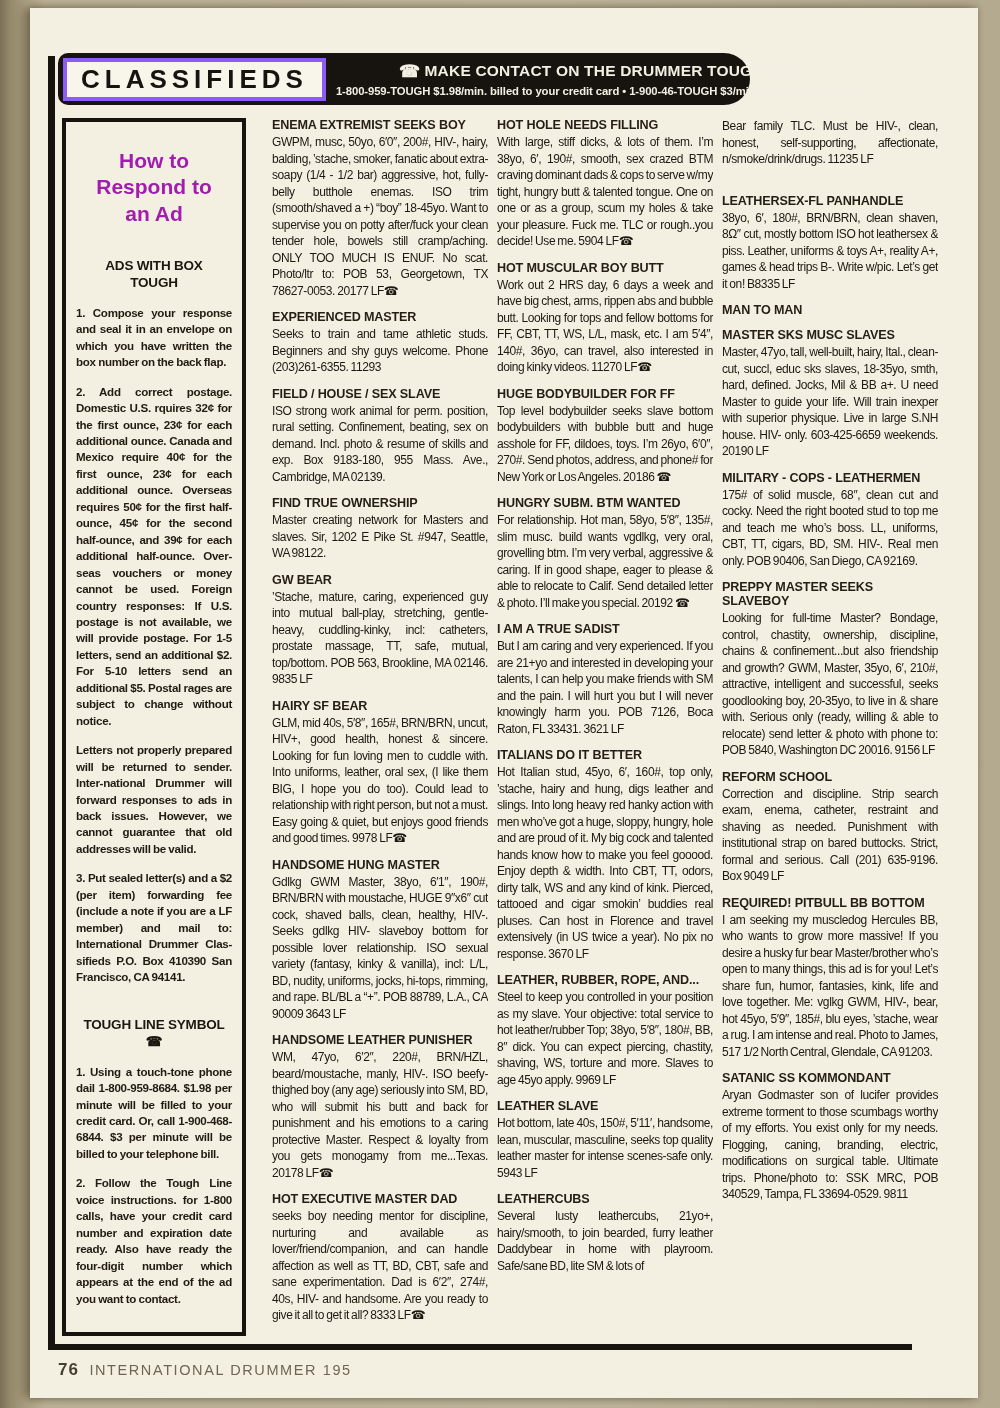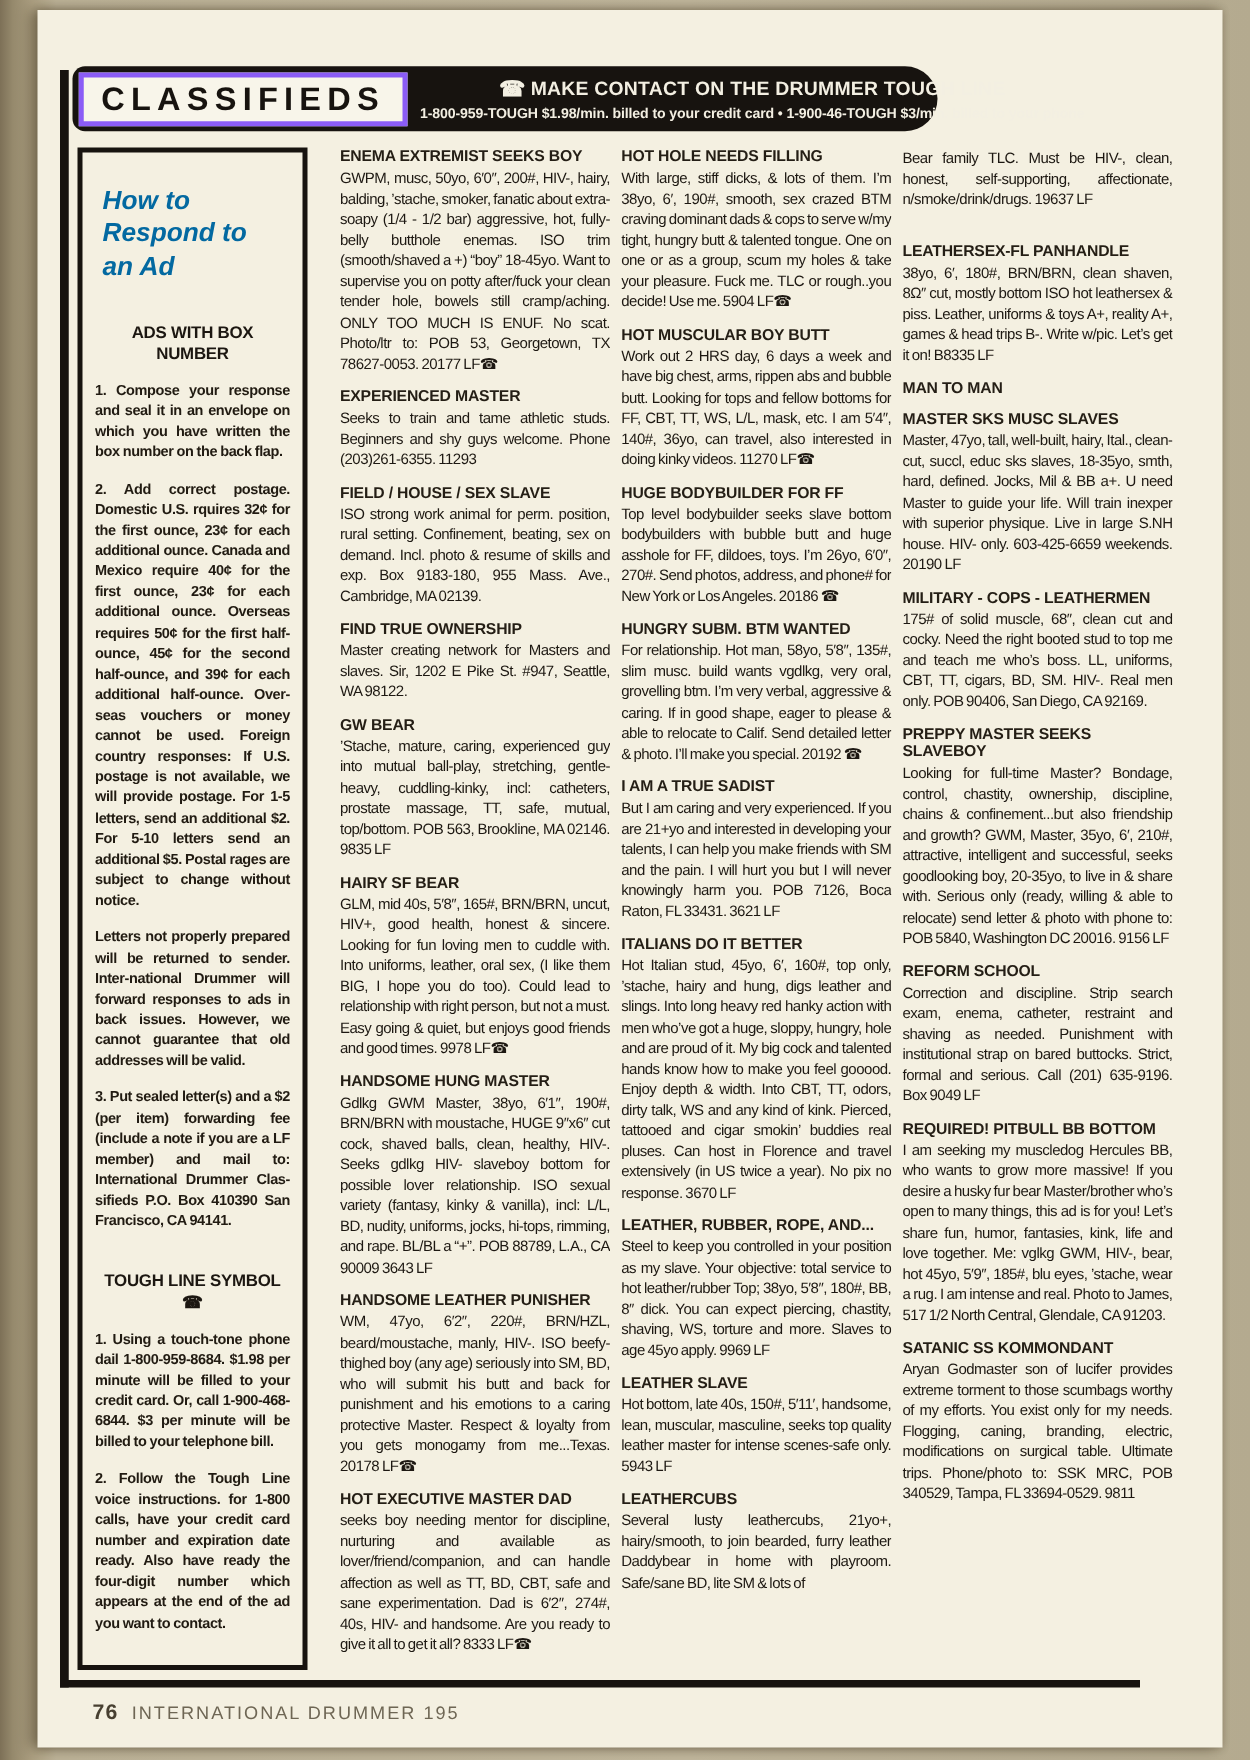--- a/index.html
+++ b/index.html
@@ -36,22 +36,22 @@
   .tough-title .phone-glyph{font-size:17px;vertical-align:-1px;margin-right:4px;}
   .tough-sub{font-size:11.3px;font-weight:bold;margin-top:3px;white-space:nowrap;letter-spacing:-.1px;}
 
   
   .howto{
     position:absolute;left:32px;top:110px;width:184px;height:1218px;
     border:4px solid #17130f;box-sizing:border-box;padding:12px 10px;overflow:hidden;
     color:#1c1711;
   }
   .howto h1{
-    font-size:21px;line-height:1.25;font-weight:bold;
-    margin:14px 6px 8px;color:#0369a1;font-style:italic;
+    font-size:21px;line-height:1.25;font-weight:bold;text-align:center;
+    margin:14px 6px 8px;color:#a21caf;
   }
   .howto h2{
     font-size:13.5px;font-weight:bold;text-align:center;line-height:1.3;
     margin:30px 4px 4px;letter-spacing:-.2px;
   }
   .howto p{
     font-size:11.6px;font-weight:bold;line-height:1.42;text-align:justify;
     margin:13px 0 0;letter-spacing:-.3px;word-spacing:-.5px;color:#211b12;
   }
 
@@ -66,21 +66,21 @@
   }
   .ad:first-child h3{margin-top:2px;}
   .ad p{
     font-size:12px;line-height:16.5px;text-align:justify;
     margin:0;letter-spacing:-.4px;word-spacing:-.8px;
   }
   .ad.cont{margin-bottom:26px;}
   .ad.cont p{margin-top:2px;}
 
   
-  .footer{position:absolute;left:44px;top:1352px;color:#6e6654;text-align:right;}
+  .footer{position:absolute;left:28px;top:1352px;color:#6e6654;text-align:right;}
   .footer .pgnum{font-weight:bold;font-size:17px;color:#473f30;letter-spacing:1px;}
   .footer .mag{font-size:14.5px;letter-spacing:1.6px;margin-left:6px;}
 </style>
 </head>
 <body>
 
 <div class="page">
 
   <div class="leftrule"></div>
 
@@ -90,21 +90,21 @@
     </div>
     <div class="tough">
       <div class="tough-title"><span class="phone-glyph">☎</span><span>MAKE CONTACT ON THE DRUMMER TOUGH LINE</span></div>
       <div class="tough-sub">1-800-959-TOUGH $1.98/min. billed to your credit card  •  1-900-46-TOUGH $3/min. billed to your phone</div>
     </div>
   </header>
 
   <aside class="howto">
     <h1>How to Respond to an Ad</h1>
     <div id="howto-sections">
-        <h2>ADS WITH BOX NUMBER</h2>
+        <h2>ADS WITH BOX TOUGH</h2>
         <p>1. Compose your response and seal it in an envelope on which you have written the box number on the back flap.</p>
         <p>2. Add correct postage. Domestic U.S. rquires 32¢ for the first ounce, 23¢ for each additional ounce. Canada and Mexico require 40¢ for the first ounce, 23¢ for each additional ounce. Overseas requires 50¢ for the first half-ounce, 45¢ for the second half-ounce, and 39¢ for each additional half-ounce. Over-seas vouchers or money cannot be used. Foreign country responses: If U.S. postage is not available, we will provide postage. For 1-5 letters, send an additional $2. For 5-10 letters send an additional $5. Postal rages are subject to change without notice.</p>
         <p>Letters not properly prepared will be returned to sender. Inter-national Drummer will forward responses to ads in back issues. However, we cannot guarantee that old addresses will be valid.</p>
         <p>3. Put sealed letter(s) and a $2 (per item) forwarding fee (include a note if you are a LF member) and mail to: International Drummer Clas-sifieds P.O. Box 410390 San Francisco, CA 94141.</p>
         <h2>TOUGH LINE SYMBOL ☎</h2>
         <p>1. Using a touch-tone phone dail 1-800-959-8684. $1.98 per minute will be filled to your credit card. Or, call 1-900-468-6844. $3 per minute will be billed to your telephone bill.</p>
         <p>2. Follow the Tough Line voice instructions. for 1-800 calls, have your credit card number and expiration date ready. Also have ready the four-digit number which appears at the end of the ad you want to contact.</p>
       </div>
   </aside>
 
@@ -179,21 +179,21 @@
         <h3>LEATHER SLAVE</h3>
         <p>Hot bottom, late 40s, 150#, 5′11′, handsome, lean, muscular, masculine, seeks top quality leather master for intense scenes-safe only. 5943 LF</p>
       </article>
       <article class="ad">
         <h3>LEATHERCUBS</h3>
         <p>Several lusty leathercubs, 21yo+, hairy/smooth, to join bearded, furry leather Daddybear in home with playroom. Safe/sane BD, lite SM &amp; lots of</p>
       </article>
     </section>
   <section class="col" id="col-2">
       <article class="ad cont">
-        <p>Bear family TLC. Must be HIV-, clean, honest, self-supporting, affectionate, n/smoke/drink/drugs. 19637 LF</p>
+        <p>Bear family TLC. Must be HIV-, clean, honest, self-supporting, affectionate, n/smoke/drink/drugs. 11235 LF</p>
       </article>
       <article class="ad">
         <h3>LEATHERSEX-FL PANHANDLE</h3>
         <p>38yo, 6′, 180#, BRN/BRN, clean shaven, 8Ω″ cut, mostly bottom ISO hot leathersex &amp; piss. Leather, uniforms &amp; toys A+, reality A+, games &amp; head trips B-. Write w/pic. Let’s get it on! B8335 LF</p>
       </article>
       <article class="ad">
         <h3>MAN TO MAN</h3>
       </article>
       <article class="ad">
         <h3>MASTER SKS MUSC SLAVES</h3>

